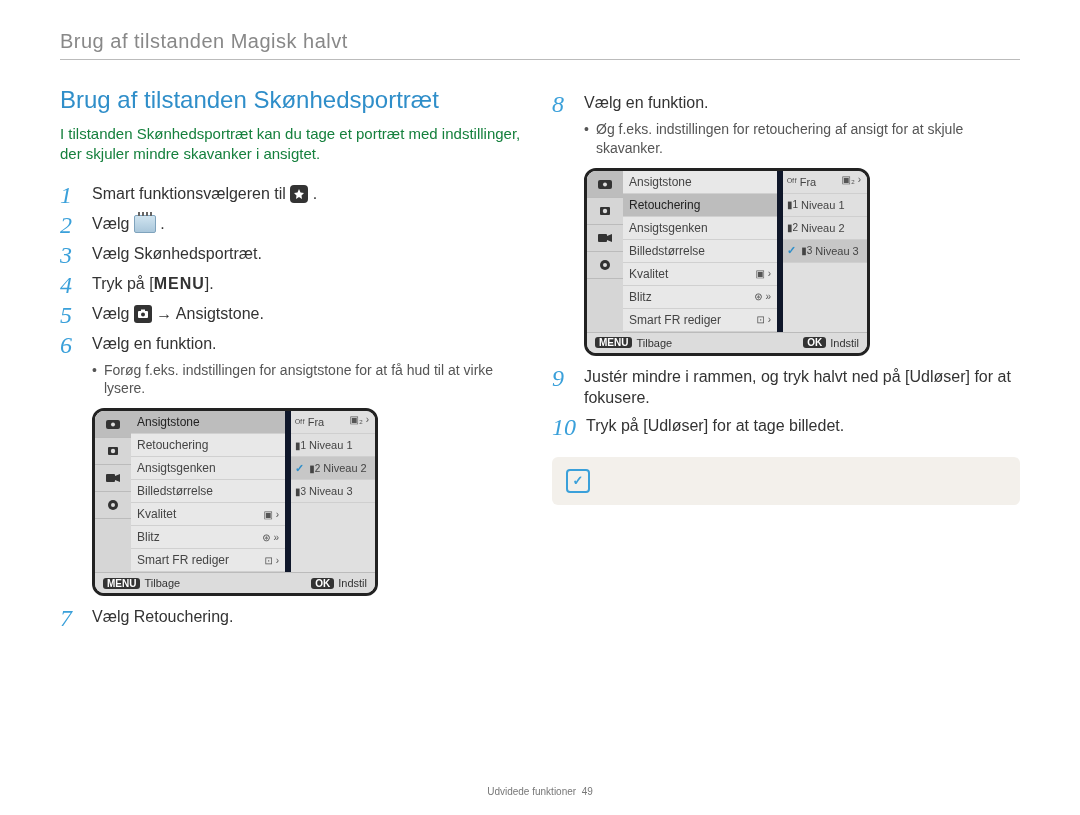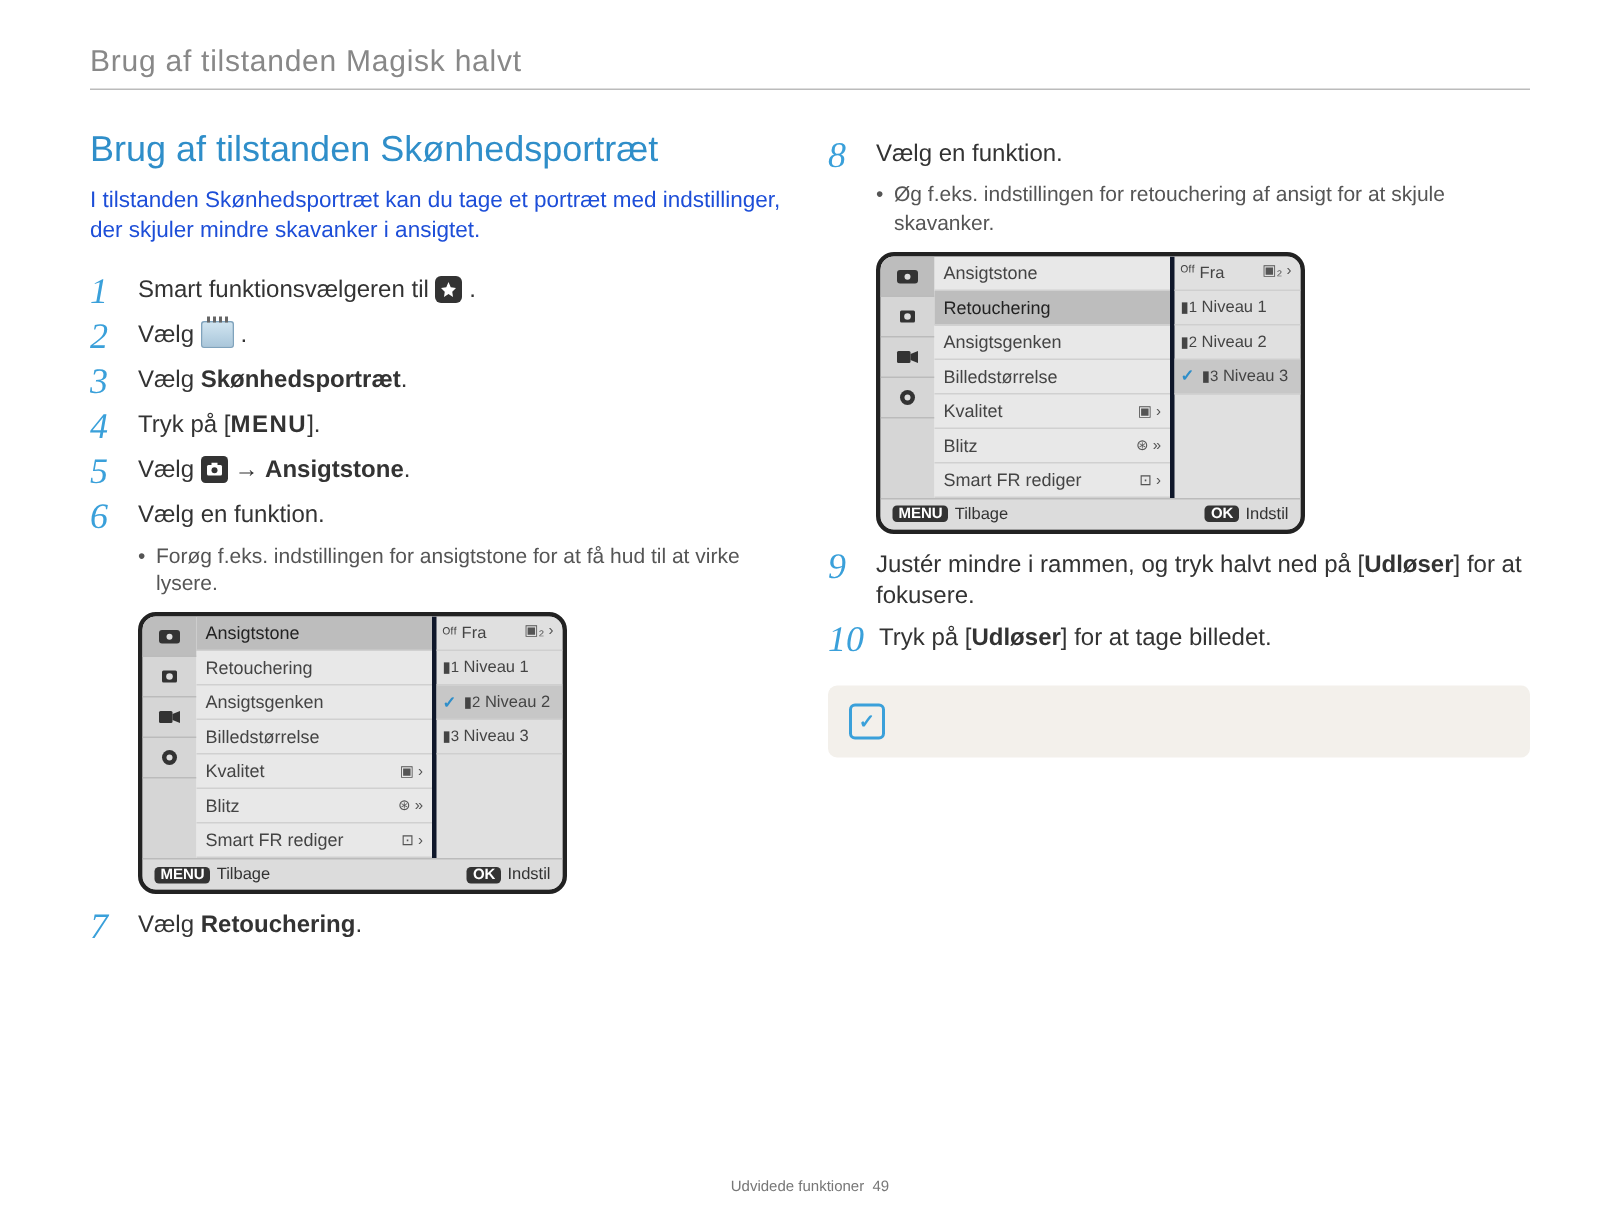--- a/index.html
+++ b/index.html
@@ -2,26 +2,26 @@
 <html><head>
 <meta charset="utf-8">
 <style>
   html,body{margin:0;padding:0;background:#fff;font-family:Arial,Helvetica,sans-serif;color:#333;}
   .page{width:1080px;height:815px;box-sizing:border-box;padding:30px 60px 20px 60px;position:relative;}
   .breadcrumb{font-size:20px;font-weight:300;color:#888;letter-spacing:.5px;}
   hr.rule{border:none;border-top:1px solid #bbb;margin:6px 0 26px 0;}
   .cols{display:flex;gap:24px;}
   .col{flex:1;min-width:0;}
   h2.section-title{font-size:24px;font-weight:400;color:#2f8ec9;margin:0 0 10px 0;}
-  p.intro{font-size:15px;color:#1d4ed8;margin:0 0 18px 0;line-height:1.35;}
+  p.intro{font-size:15px;color:#15803d;margin:0 0 18px 0;line-height:1.35;}
   ol.steps{list-style:none;margin:0;padding:0;}
   ol.steps>li{display:flex;align-items:flex-start;gap:10px;margin:6px 0;}
   .num{font-family:"Times New Roman",serif;font-style:italic;font-size:24px;color:#3aa0da;line-height:1;min-width:22px;text-align:left;}
   .step-body{font-size:16px;color:#333;line-height:1.35;}
-  .step-body .b{font-weight:bold;}
+  .step-body .b{font-weight:normal;}
   .sub-bullets{list-style:none;margin:4px 0 6px 32px;padding:0;}
   .sub-bullets li{font-size:14px;color:#555;line-height:1.35;position:relative;padding-left:12px;}
   .sub-bullets li::before{content:"•";position:absolute;left:0;top:0;color:#555;}
   .inline-icon{display:inline-flex;align-items:center;justify-content:center;vertical-align:middle;}
   .icon-dial{width:18px;height:18px;background:#333;border-radius:4px;display:inline-flex;align-items:center;justify-content:center;}
   .icon-dial svg{width:12px;height:12px;}
   .icon-scn{width:20px;height:16px;background:linear-gradient(#d0e4f0,#aac7db);border:1px solid #7fa3bd;border-radius:2px;position:relative;}
   .icon-scn::after{content:"";position:absolute;top:-4px;left:3px;right:3px;height:4px;background:repeating-linear-gradient(90deg,#666 0 2px,transparent 2px 4px);}
   .menu-word{font-weight:bold;letter-spacing:1px;}
   .icon-cam-round{width:18px;height:18px;background:#333;border-radius:3px;display:inline-flex;align-items:center;justify-content:center;}
@@ -30,21 +30,21 @@
   
   .cam-menu{width:280px;border:3px solid #222;border-radius:12px;background:#f2f2f2;margin:10px 0 10px 32px;overflow:hidden;font-size:12px;}
   .cam-body{display:flex;}
   .cam-tabs{width:36px;background:#d6d6d6;display:flex;flex-direction:column;}
   .cam-tab{height:26px;display:flex;align-items:center;justify-content:center;border-bottom:1px solid #bbb;}
   .cam-tab.active{background:#bdbdbd;}
   .cam-main{flex:1;display:flex;}
   .cam-list{flex:1;background:#e8e8e8;}
   .cam-row{height:22px;padding:0 6px;display:flex;align-items:center;border-bottom:1px solid #d0d0d0;color:#444;white-space:nowrap;overflow:hidden;}
   .cam-row.sel{background:#bdbdbd;color:#222;}
-  .cam-opts{width:84px;background:#e0e0e0;border-left:3px solid #0f172a;}
+  .cam-opts{width:84px;background:#e0e0e0;border-left:6px solid #0f172a;}
   .opt-row{height:22px;padding:0 4px;display:flex;align-items:center;gap:3px;border-bottom:1px solid #cfcfcf;color:#444;font-size:11px;white-space:nowrap;}
   .opt-row.sel{background:#c7c7c7;}
   .opt-ico{font-size:10px;}
   .cam-foot{background:#dcdcdc;border-top:1px solid #bbb;display:flex;justify-content:space-between;padding:4px 8px;font-size:11px;color:#333;}
   .foot-btn{display:flex;align-items:center;gap:4px;}
   .key{background:#333;color:#fff;border-radius:3px;padding:0 4px;font-size:10px;font-weight:bold;}
   .cam-top-indicator{position:absolute;right:6px;top:3px;font-size:10px;color:#555;}
   .cam-main-wrap{position:relative;}
 
   .note-box{display:flex;gap:10px;background:#f3f0eb;border-radius:6px;padding:12px 14px;margin:18px 0 0 0;}

